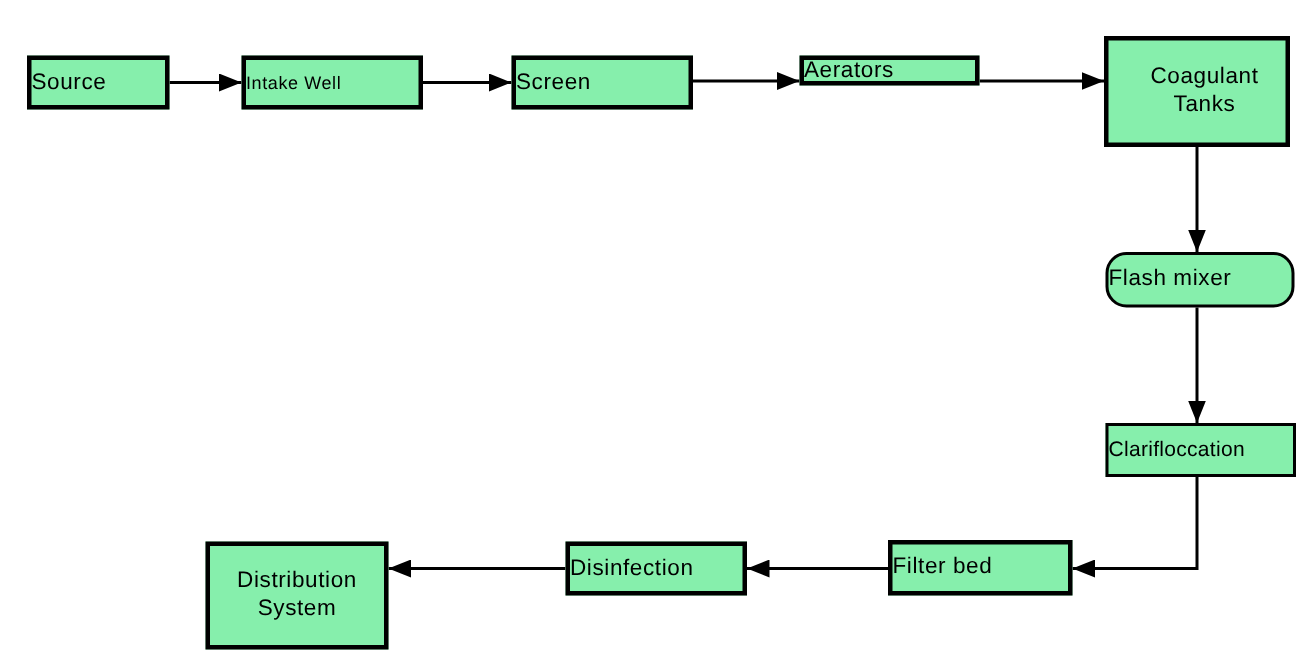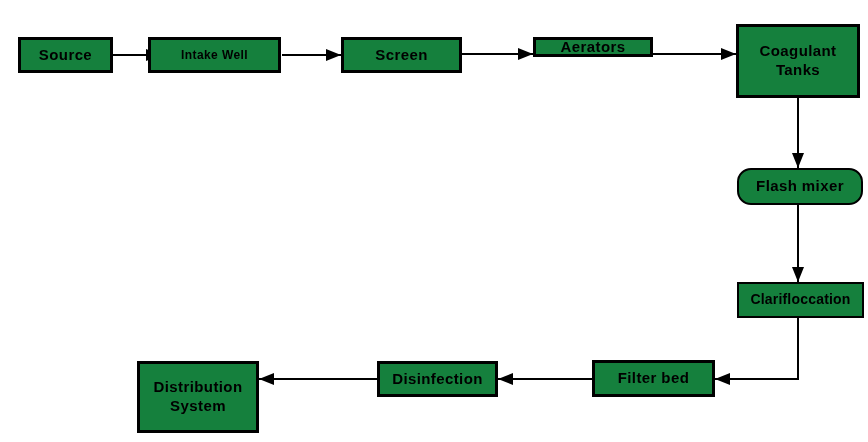--- a/index.html
+++ b/index.html
@@ -18,34 +18,34 @@
   svg.wires {
     position: absolute;
     left: 0;
     top: 0;
     width: 868px;
     height: 442px;
   }
   .node {
     position: absolute;
     box-sizing: border-box;
-    background: #15803d;
+    background: #86efac;
     border: 3px solid #000000;
     color: #000000;
     display: flex;
     align-items: center;
-    justify-content: center;
+    justify-content: flex-start;
     text-align: center;
-    font-weight: bold;
+    font-weight: normal;
     font-size: 15px;
     letter-spacing: 0.4px;
     line-height: 1.25;
   }
   #n-source        { left: 18px;  top: 37px;  width: 95px;  height: 36px; }
-  #n-intake-well   { left: 148px; top: 37px;  width: 133px; height: 36px; font-size: 12px; }
+  #n-intake-well   { left: 161px; top: 37px;  width: 121px; height: 36px; font-size: 12px; }
   #n-screen        { left: 341px; top: 37px;  width: 121px; height: 36px; }
   #n-aerators      { left: 533px; top: 37px;  width: 120px; height: 20px; }
   #n-coagulant     { left: 736px; top: 24px;  width: 124px; height: 74px; padding: 0 28px; }
   #n-flash-mixer   { left: 737px; top: 168px; width: 126px; height: 37px; border-width: 2px; border-radius: 14px; }
   #n-clarifloccation { left: 737px; top: 282px; width: 127px; height: 36px; border-width: 2px; font-size: 14px; letter-spacing: 0.2px; }
   #n-filter-bed    { left: 592px; top: 360px; width: 123px; height: 37px; }
   #n-disinfection  { left: 377px; top: 361px; width: 121px; height: 36px; }
   #n-distribution  { left: 137px; top: 361px; width: 122px; height: 72px; padding: 16px 8px; }
 </style>
 </head>

